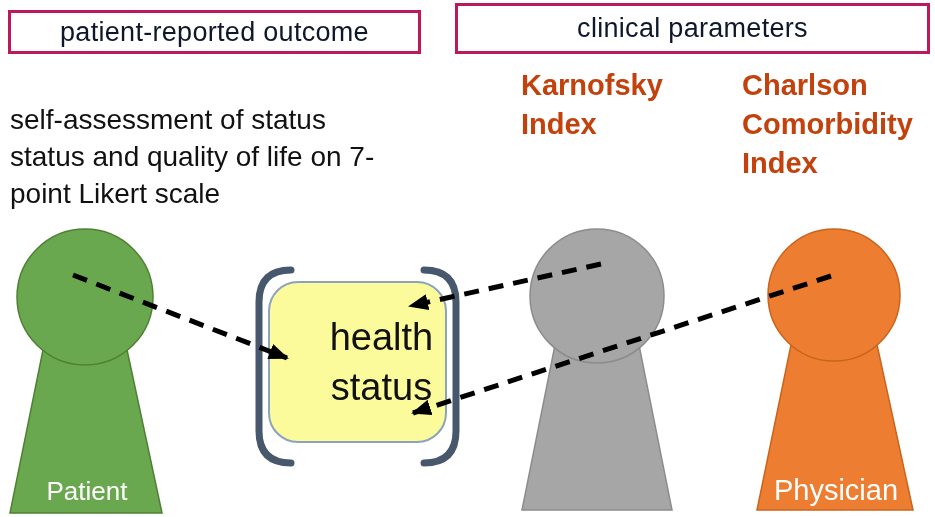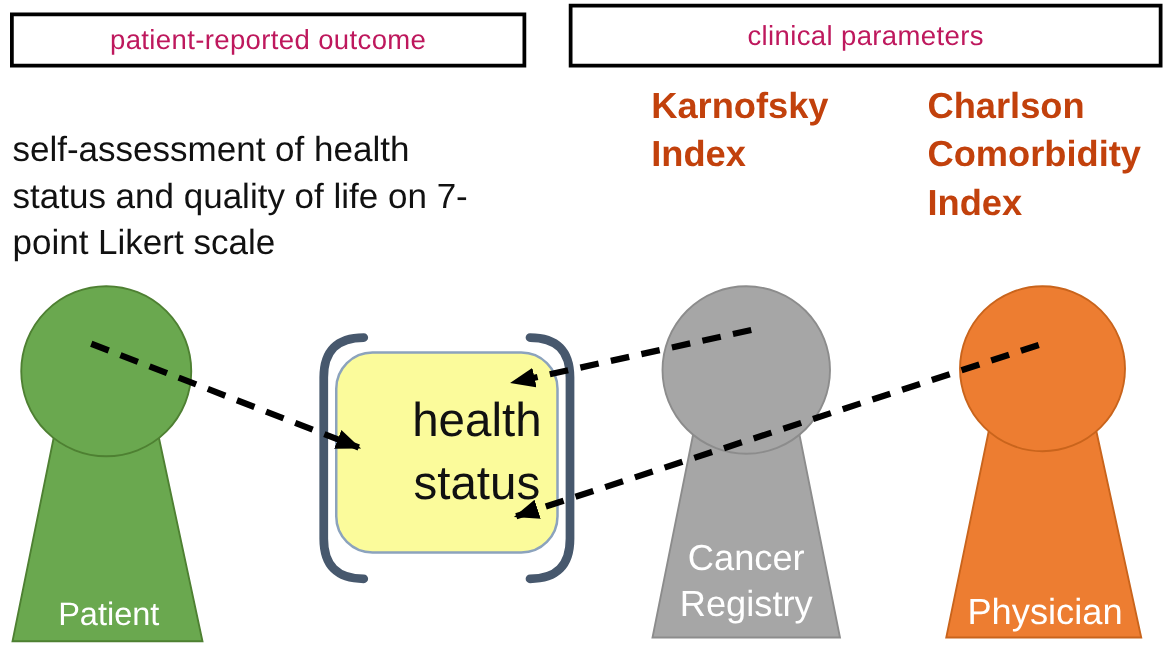--- a/index.html
+++ b/index.html
@@ -7,24 +7,24 @@
     position:relative;
     width:935px;height:517px;
     background:#ffffff;
     overflow:hidden;
     font-family:"Liberation Sans",sans-serif;
   }
   .abs{position:absolute;}
   
   .hdr-box{
     box-sizing:border-box;
-    border:3px solid #000000;
-    color:#be185d;
+    border:3px solid #be185d;
+    color:#0f172a;
     display:flex;align-items:center;justify-content:center;
-    font-size:22px;
+    font-size:27px;
     letter-spacing:.3px;
     background:#ffffff;
     z-index:5;
   }
   #hdr-left{left:8px;top:10px;width:413px;height:44px;}
   #hdr-right{left:455px;top:3px;width:475px;height:51px;}
   
   #eortc-title{left:10px;top:64px;font-size:29px;font-weight:bold;color:#111;z-index:5;}
   #eortc-desc{left:10px;top:101px;font-size:28px;color:#111;line-height:37px;z-index:5;}
   
@@ -83,21 +83,21 @@
   </svg>
 
   <div id="hdr-left" class="abs hdr-box">
     <span>patient-reported outcome</span>
   </div>
   <div id="hdr-right" class="abs hdr-box">
     <span>clinical parameters</span>
   </div>
 
   <div id="eortc-desc" class="abs">
-    <div>self-assessment of health</div>
+    <div>self-assessment of status</div>
     <div>status and quality of life on 7-</div>
     <div>point Likert scale</div>
   </div>
 
   <div id="karnofsky" class="abs clin-block">
     <div>Karnofsky</div>
     <div>Index</div>
   </div>
   <div id="charlson" class="abs clin-block">
     <div>Charlson</div>
@@ -106,24 +106,20 @@
   </div>
 
   <div id="health-box" class="abs">
     <div>health</div>
     <div>status</div>
   </div>
 
   <div id="patient-label" class="abs pawn-label">
     <div>Patient</div>
   </div>
-  <div id="registry-label" class="abs pawn-label">
-    <div>Cancer</div>
-    <div>Registry</div>
-  </div>
   <div id="physician-label" class="abs pawn-label">
     <div>Physician</div>
   </div>
 
   <svg id="arrows-svg" class="abs" width="935" height="517" viewBox="0 0 935 517">
     <defs>
       <marker id="ah" markerUnits="userSpaceOnUse" markerWidth="22" markerHeight="16" refX="18" refY="8" orient="auto">
         <path d="M0,0 L20,8 L0,16 Z" fill="#000000"></path>
       </marker>
     </defs>

